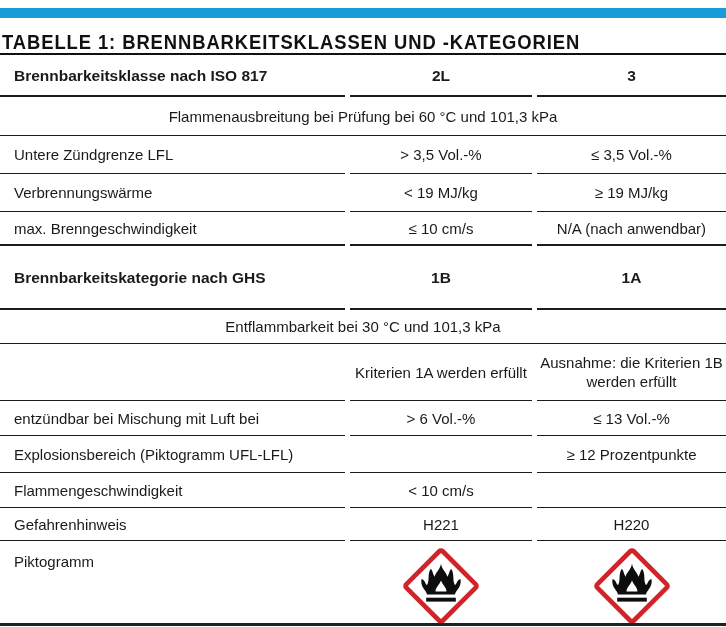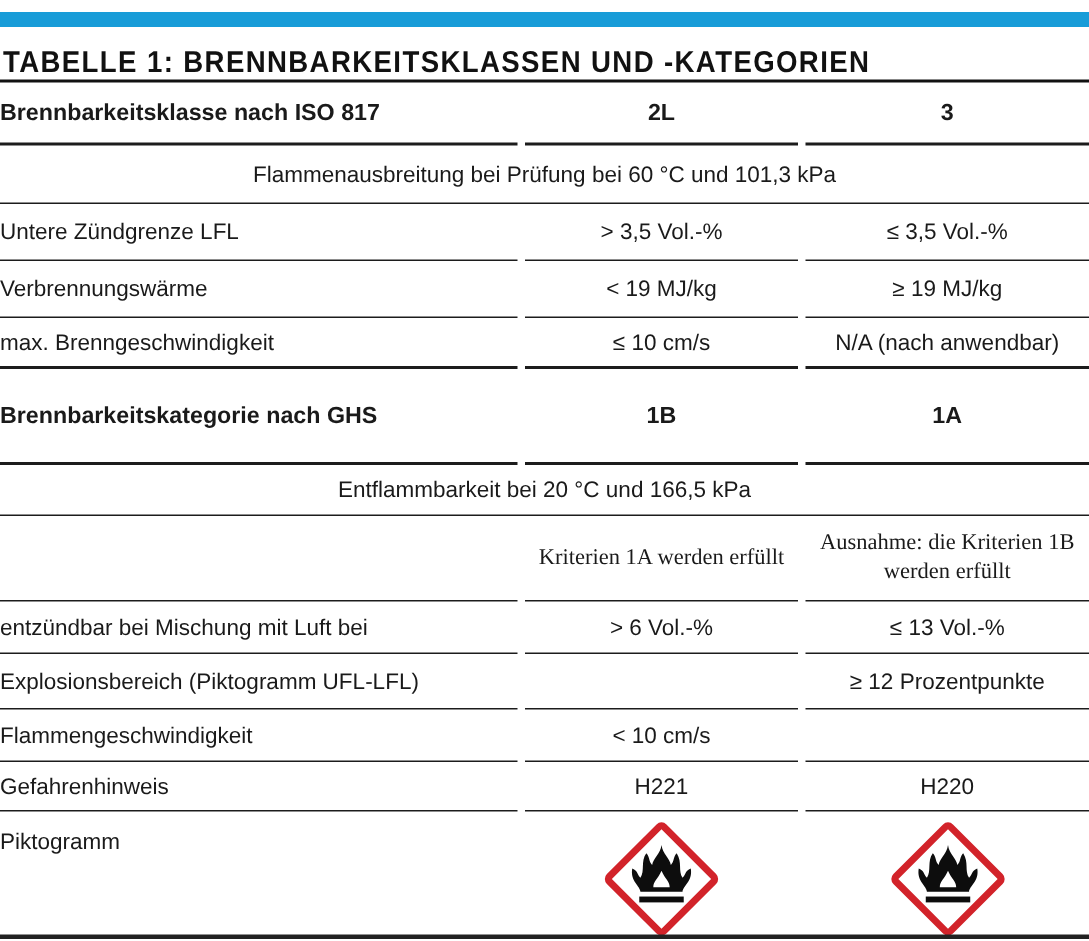--- a/index.html
+++ b/index.html
@@ -31,34 +31,34 @@
   }
   .tbl{
     position:absolute;top:55px;left:0;width:726px;
   }
   .row{display:flex;gap:5px;}
   .cell{
     display:flex;align-items:center;
     border-bottom:1px solid var(--rule);
     font-size:15px;line-height:19px;
   }
-  .c1{width:345px;justify-content:flex-start;}
+  .c1{width:345px;justify-content:flex-start;padding-left:14px;}
   .c2{width:182px;justify-content:center;text-align:center;}
   .c3{flex:1;justify-content:center;text-align:center;}
   .span-cell{width:100%;justify-content:center;text-align:left;}
   .bold .cell{font-weight:bold;font-size:15.5px;}
   .thick .cell{border-bottom-width:2px;}
   .r-h1{height:42px;}
   .r-span1{height:39px;}
   .r-d1{height:38px;}
   .r-d2{height:38px;}
   .r-d3{height:34px;}
   .r-h2{height:64px;}
   .r-span2{height:34px;}
-  .r-crit{height:57px;font-family:Liberation Serif, serif;}
+  .r-crit{height:57px;}
   .r-d4{height:35px;}
   .r-d5{height:37px;}
   .r-d6{height:35px;}
   .r-d7{height:33px;}
   .r-picto{height:89px;}
   .r-picto .cell{border-bottom:none;}
   .r-picto .c1{align-items:flex-start;padding-top:11px;}
   .bottom-rule{
     position:absolute;bottom:1px;left:0;width:726px;height:3px;background:#222;
   }
@@ -102,21 +102,21 @@
     <div class="cell c3">N/A (nach anwendbar)</div>
   </div>
 
   <div class="row bold thick r-h2">
     <div class="cell c1">Brennbarkeitskategorie nach GHS</div>
     <div class="cell c2">1B</div>
     <div class="cell c3">1A</div>
   </div>
 
   <div class="row r-span2">
-    <div class="cell span-cell">Entflammbarkeit bei 20 °C und 166,5 kPa</div>
+    <div class="cell span-cell">Entflammbarkeit bei 30 °C und 101,3 kPa</div>
   </div>
 
   <div class="row r-crit">
     <div class="cell c1"></div>
     <div class="cell c2">Kriterien 1A werden erfüllt</div>
     <div class="cell c3">Ausnahme: die Kriterien 1B werden erfüllt</div>
   </div>
 
   <div class="row r-d4">
     <div class="cell c1">entzündbar bei Mischung mit Luft bei</div>

